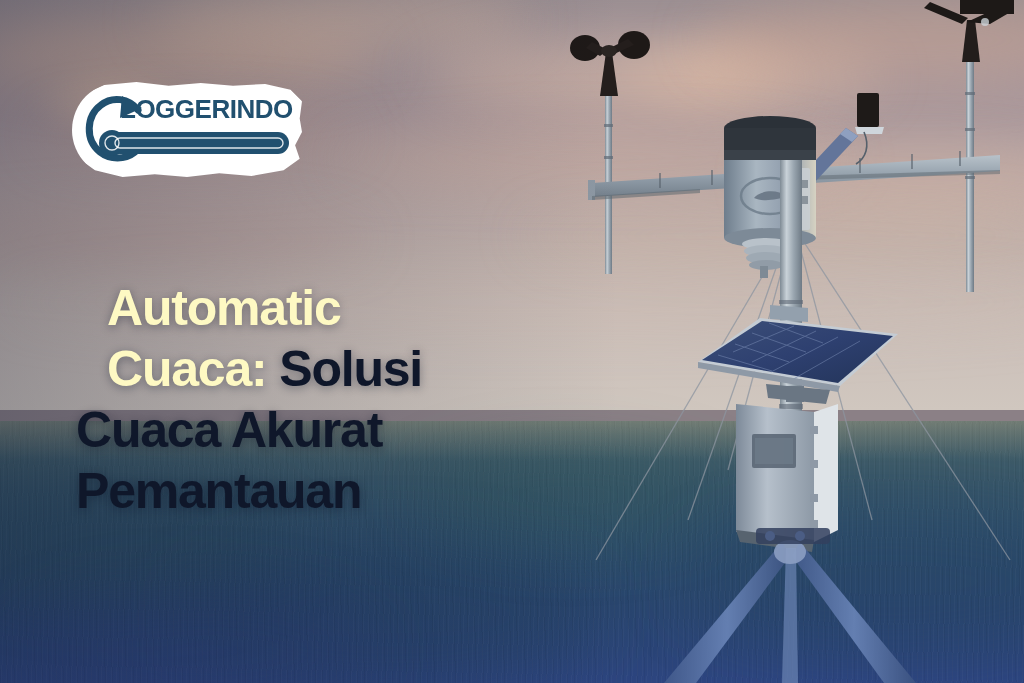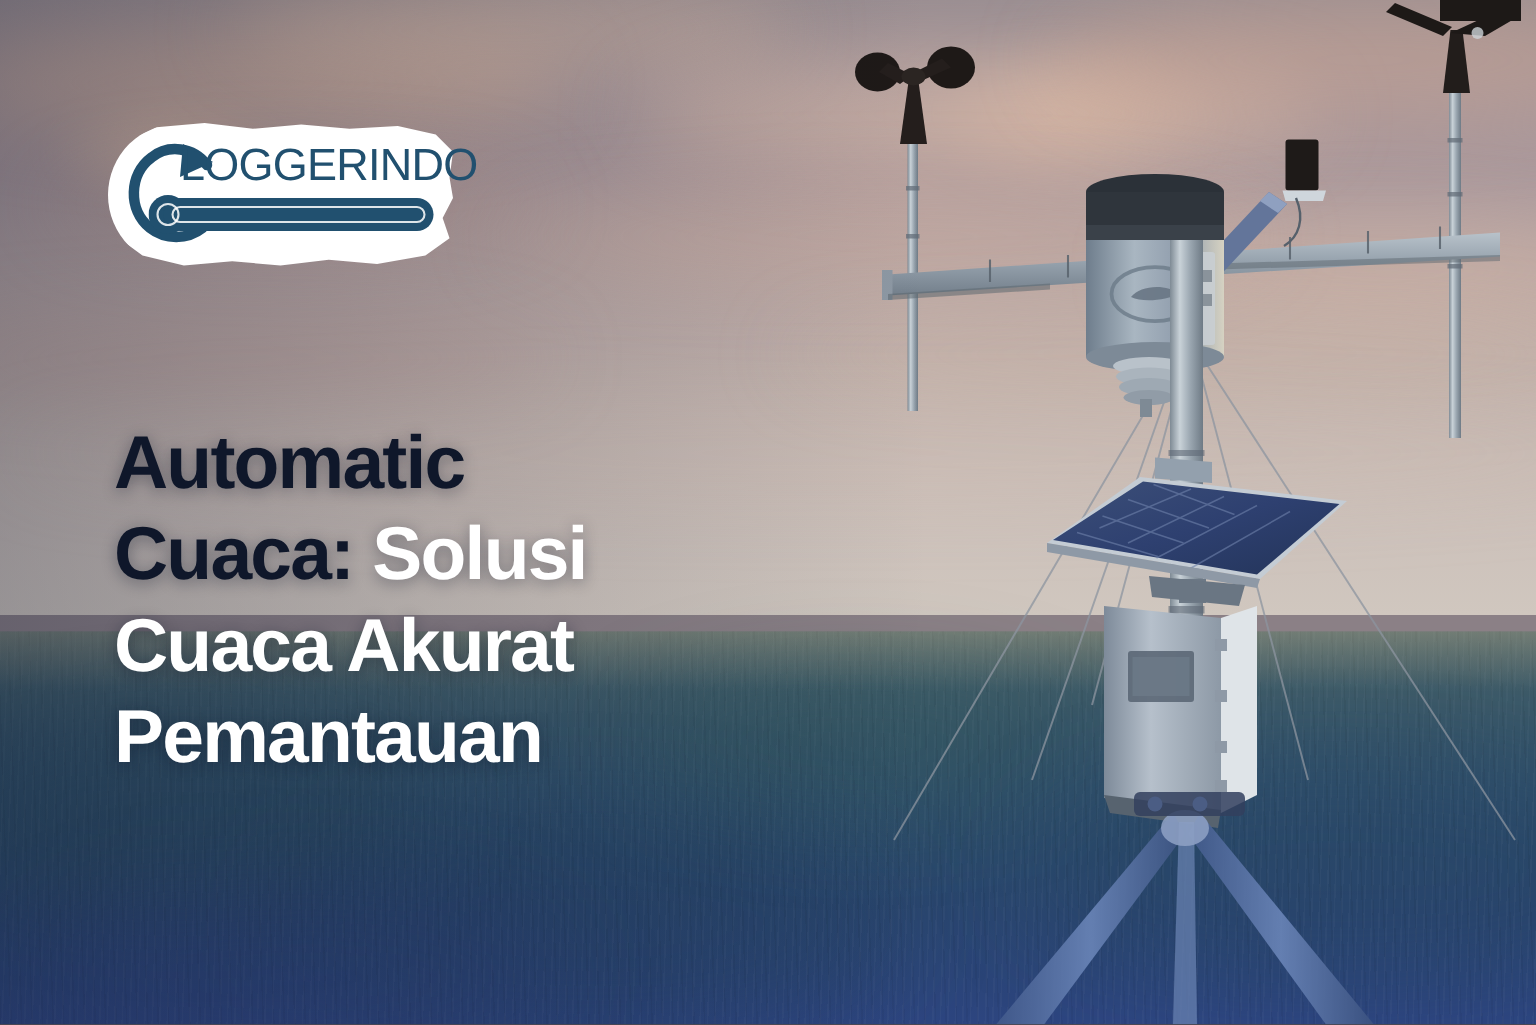--- a/index.html
+++ b/index.html
@@ -117,22 +117,22 @@
     left: 4px; top: 6px;
     width: 84px; height: 84px;
   }
   .logo-ring svg { width:100%; height:100%; display:block; }
   .logo-word {
     position:absolute;
     left: 48px; top: 14px;
     width: 176px;
     color: #21506f;
     font-family: "Liberation Sans", sans-serif;
-    font-weight: 400;
-    font-size: 30px;
+    font-weight: 700;
+    font-size: 26px;
     letter-spacing: -0.5px;
     line-height: 1;
     white-space: nowrap;
   }
   .thermo {
     position:absolute;
     left: 27px; top: 48px;
     width: 192px; height: 26px;
   }
   .thermo svg { width:100%; height:100%; display:block; }
@@ -143,22 +143,22 @@
     left: 76px;
     top: 278px;
     width: 530px;
     font-family: "Liberation Sans", sans-serif;
     font-weight: 700;
     font-size: 50px;
     line-height: 61px;
     letter-spacing: -1.2px;
     text-shadow: 0 2px 10px rgba(10,18,38,.38);
   }
-  .hl-yellow { color: #0f172a; }
-  .hl-white  { color: #ffffff; }
+  .hl-yellow { color: #fef9c3; margin-left: 31px; }
+  .hl-white  { color: #0f172a; }
 
   
   .station { position:absolute; left:0; top:0; width:1024px; height:683px; pointer-events:none; }
   .station svg { width:100%; height:100%; display:block; }
 </style>
 </head>
 <body>
 
 <div id="stage">
 

